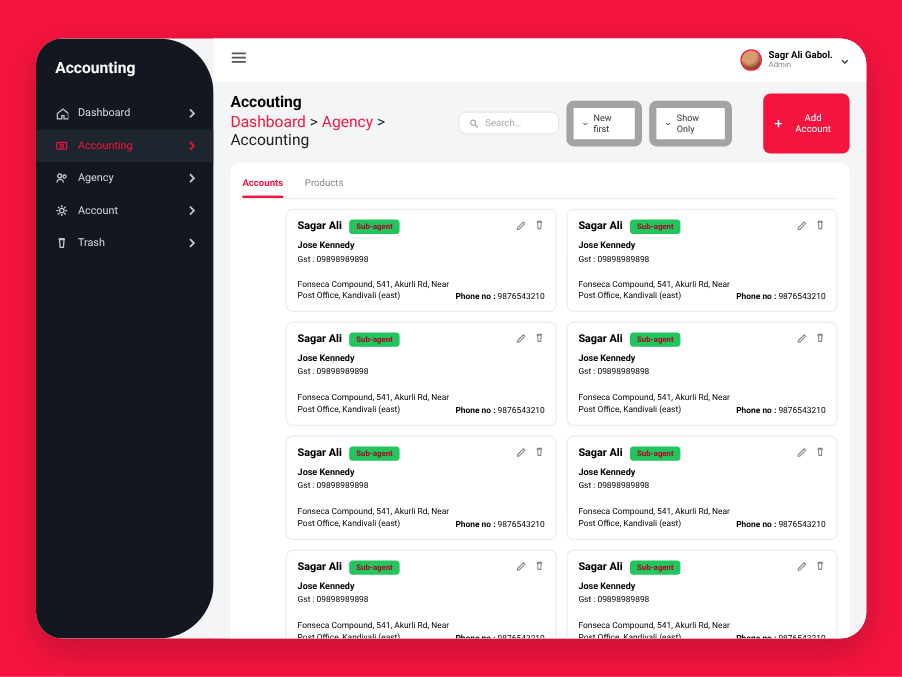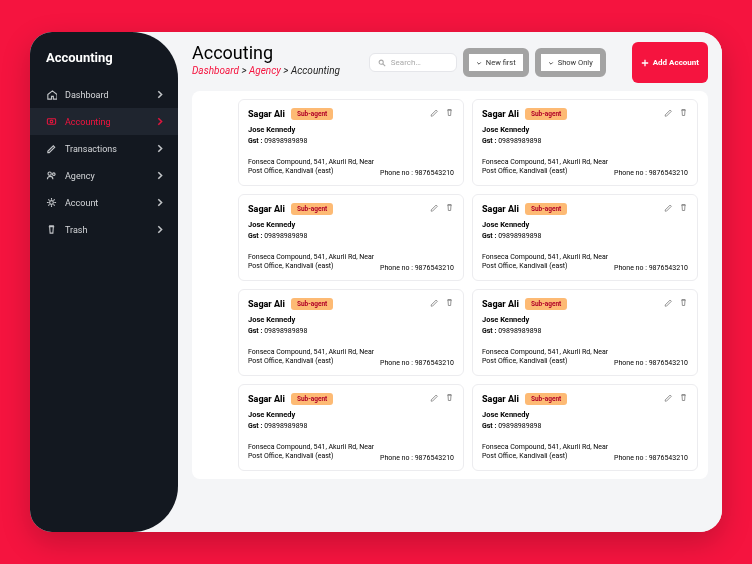--- a/index.html
+++ b/index.html
@@ -14,46 +14,46 @@
 .main { flex:1; display:flex; flex-direction:column; background:#f4f5f7; }
 .topbar { height:38px; background:#fff; display:flex; align-items:center; justify-content:space-between; padding:0 14px; }
 .hamb svg { width:14px; height:14px; color:#555; }
 .user { display:flex; align-items:center; gap:6px; }
 .avatar { width:18px; height:18px; border-radius:50%; background:radial-gradient(circle at 40% 30%,#d69b6e 40%,#8a4a2a 70%); border:1.5px solid #f5143f; }
 .uname { font-size:8px; font-weight:700; line-height:1; }
 .urole { font-size:6.5px; color:#888; }
 .chev svg{width:8px;height:8px;color:#333;}
 .content { padding:10px 14px; overflow:hidden; }
 .head { display:flex; justify-content:space-between; align-items:flex-start; margin-bottom:8px; }
-.title { font-size:18px; font-weight:400; }
-.crumbs { font-size:10px; color:#222; margin-top:2px;font-style:italic; }
+.title { font-size:13px; font-weight:700; }
+.crumbs { font-size:13px; color:#222; margin-top:2px; }
 .crumbs .lnk { color:#f5143f; }
 .controls { display:flex; gap:6px; align-items:center; }
 .srch { display:flex; align-items:center; background:#fff; border:1px solid #e5e6ea; border-radius:6px; padding:4px 8px; font-size:8px; color:#aaa; width:88px; gap:5px;}
 .srch svg{width:8px;height:8px;}
 .dd { display:flex; align-items:center; background:#fff; border:6px solid #a3a3a3; border-radius:6px; padding:4px 7px; font-size:7.5px; color:#333; gap:4px;}
 .dd svg{width:6px;height:6px;}
-.addbtn { background:#f5143f; color:#fff; border:none; border-radius:6px; padding:16px 9px; font-size:8px; font-weight:700; display:flex; align-items:center; gap:4px; cursor:pointer;margin-left:20px;}
+.addbtn { background:#f5143f; color:#fff; border:none; border-radius:6px; padding:16px 9px; font-size:8px; font-weight:400; display:flex; align-items:center; gap:4px; cursor:pointer;margin-left:20px;}
 .panel { background:#fff; border-radius:8px; padding:8px 10px; }
 .tabs { display:flex; gap:18px; border-bottom:1px solid #eee; margin-bottom:8px; }
 .tab { font-size:8px; padding:4px 0 6px; color:#888; cursor:pointer; }
 .tab.active { color:#f5143f; font-weight:700; border-bottom:2px solid #f5143f; }
 .grid { display:grid; grid-template-columns:1fr 1fr; gap:8px;padding-left:36px; }
 .card { border:1px solid #ececef; border-radius:6px; padding:8px 9px; position:relative; }
 .crow1 { display:flex; align-items:center; gap:6px; }
 .cname { font-size:9px; font-weight:800; }
-.badge { background:#fdba74; color:#b00028; font-size:6.5px; font-weight:700; padding:2px 6px; border-radius:3px; }
+.badge { background:#22c55e; color:#b00028; font-size:6.5px; font-weight:700; padding:2px 6px; border-radius:3px; }
 .cicons { position:absolute; top:8px; right:9px; display:flex; gap:6px; color:#888; }
 .cicons svg{width:9px;height:9px;cursor:pointer;}
 .sub { font-size:7.5px; font-weight:700; margin-top:5px; }
 .line { font-size:7px; margin-top:3px; }
-.line b{font-weight:700;}
+.line b{font-weight:400;}
 .addr { font-size:7px; margin-top:13px; max-width:140px; line-height:1.35; }
 .phone { position:absolute; right:9px; bottom:8px; font-size:7px;}
-.phone b{font-weight:400;text-align:right;}
+.phone b{font-weight:700;text-align:right;}
 </style>
 </head>
 <body>
 
 <svg width="0" height="0" style="position:absolute">
   <defs>
     <g id="i-home">
         <path d="M2 6l5-4 5 4v5H8V8H6v3H2z" fill="none" stroke="currentColor" stroke-width="1.2"></path>
       </g>
     <g id="i-camera">
@@ -123,31 +123,20 @@
             </svg>
             <span>Accounting</span>
           </span>
           <svg viewBox="0 0 10 10" width="7" height="7">
             <use href="#i-chevr"></use>
           </svg>
         </div>
         <div class="nav-item">
           <span class="nl">
             <svg viewBox="0 0 12 12">
-              <use href="#i-edit"></use>
-            </svg>
-            <span>Transactions</span>
-          </span>
-          <svg viewBox="0 0 10 10" width="7" height="7">
-            <use href="#i-chevr"></use>
-          </svg>
-        </div>
-        <div class="nav-item">
-          <span class="nl">
-            <svg viewBox="0 0 12 12">
               <use href="#i-users"></use>
             </svg>
             <span>Agency</span>
           </span>
           <svg viewBox="0 0 10 10" width="7" height="7">
             <use href="#i-chevr"></use>
           </svg>
         </div>
         <div class="nav-item">
           <span class="nl">
@@ -168,20 +157,35 @@
             <span>Trash</span>
           </span>
           <svg viewBox="0 0 10 10" width="7" height="7">
             <use href="#i-chevr"></use>
           </svg>
         </div>
       </div>
   </aside>
 
   <div class="main">
+    <div class="topbar">
+      <span class="hamb"><svg viewBox="0 0 12 12">
+            <use href="#i-menu"></use>
+          </svg></span>
+      <div class="user">
+        <span class="avatar"></span>
+        <div>
+          <div class="uname">Sagr Ali Gabol.</div>
+          <div class="urole">Admin</div>
+        </div>
+        <span class="chev"><svg viewBox="0 0 10 8">
+              <use href="#i-chev"></use>
+            </svg></span>
+      </div>
+    </div>
 
     <div class="content">
       <div class="head">
         <div>
           <div class="title">Accouting</div>
           <div class="crumbs" id="crumbs"><span class="lnk">Dashboard</span><span> &gt; </span><span class="lnk">Agency</span><span> &gt; </span><span>Accounting</span></div>
         </div>
         <div class="controls">
           <div class="srch">
             <svg viewBox="0 0 10 10">
@@ -204,20 +208,24 @@
           <button class="addbtn">
             <svg viewBox="0 0 10 10" width="8" height="8">
                 <use href="#i-plus"></use>
               </svg>
             <span>Add Account</span>
           </button>
         </div>
       </div>
 
       <div class="panel">
+        <div class="tabs" id="tabs">
+            <div class="tab active">Accounts</div>
+            <div class="tab">Products</div>
+          </div>
         <div class="grid" id="grid">
             <div class="card">
               <div class="crow1">
                 <span class="cname">Sagar Ali</span>
                 <span class="badge">Sub-agent</span>
               </div>
               <div class="cicons">
                 <svg viewBox="0 0 11 11">
                   <use href="#i-pencil"></use>
                 </svg>

